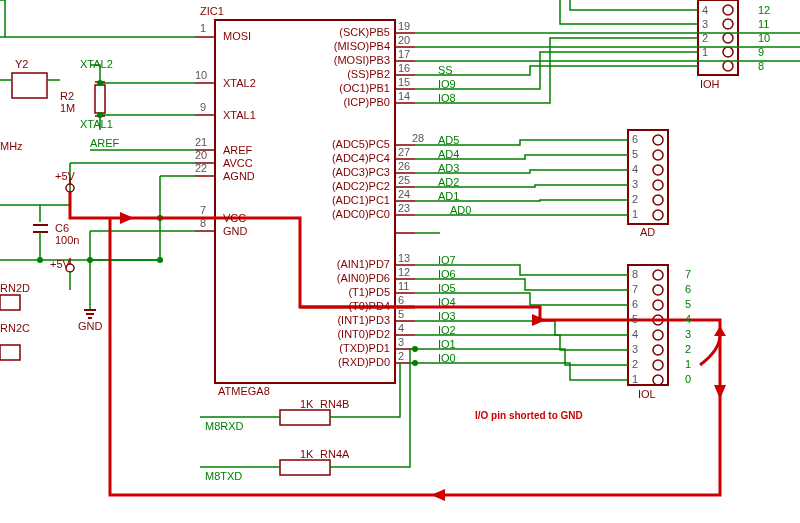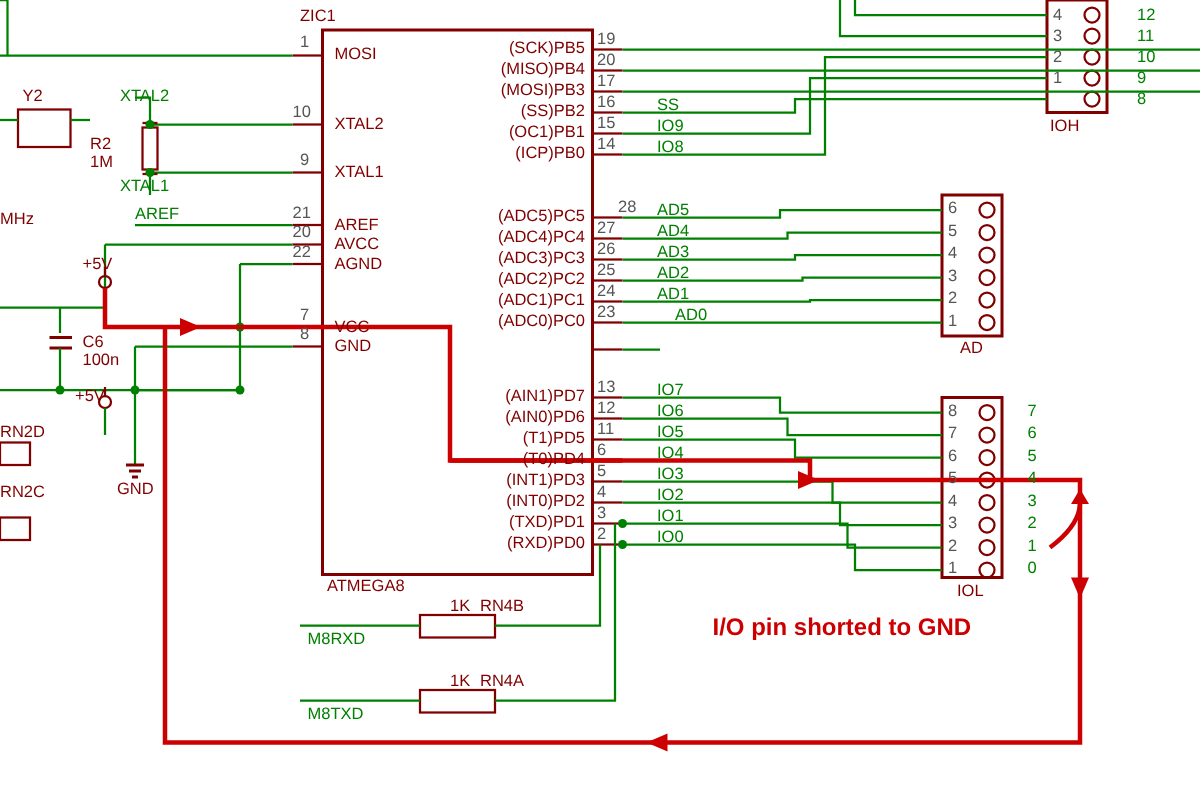--- a/index.html
+++ b/index.html
@@ -14,21 +14,21 @@
   }
   .wire-g { stroke: #008000; stroke-width: 1.5; fill: none; }
   .wire-r { stroke: #cc0000; stroke-width: 3; fill: none; }
   .block { fill: none; stroke: #800000; stroke-width: 2; }
   .pinline { stroke: #800000; stroke-width: 1.5; }
   .junction { fill: #008000; }
   .conn-circle { fill: none; stroke: #800000; stroke-width: 1.5; }
   .cap-plate { stroke: #800000; stroke-width: 2; }
   .txt { position: absolute; color: #008000; font-size: 11px; }
   .txt-dark { position: absolute; color: #555; font-size: 11px; }
-  .txt-red { position: absolute; color: #cc0000; font-weight: bold; font-size: 16px; }
+  .txt-red { position: absolute; color: #cc0000; font-weight: bold; font-size: 10px; }
   .txt-maroon { position: absolute; color: #800000; font-size: 11px; }
   .arrow-head { fill: #cc0000; }
 </style>
 </head>
 <body>
 
 <svg width="800" height="523" style="position:absolute;top:0;left:0">
 
   <rect x="215" y="20" width="180" height="363" class="block"></rect>
 

